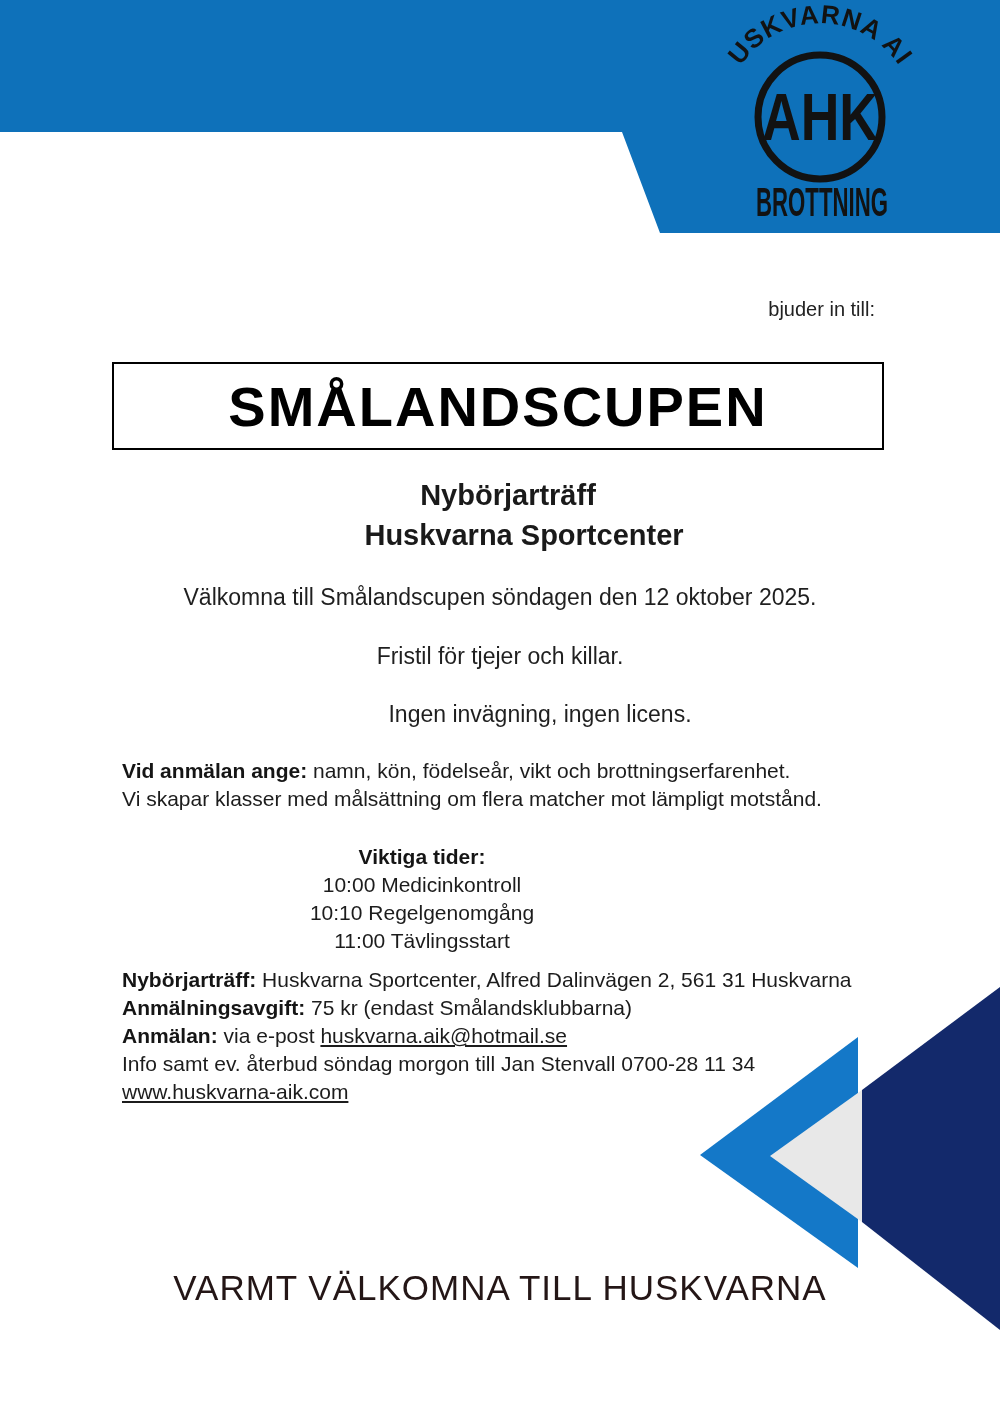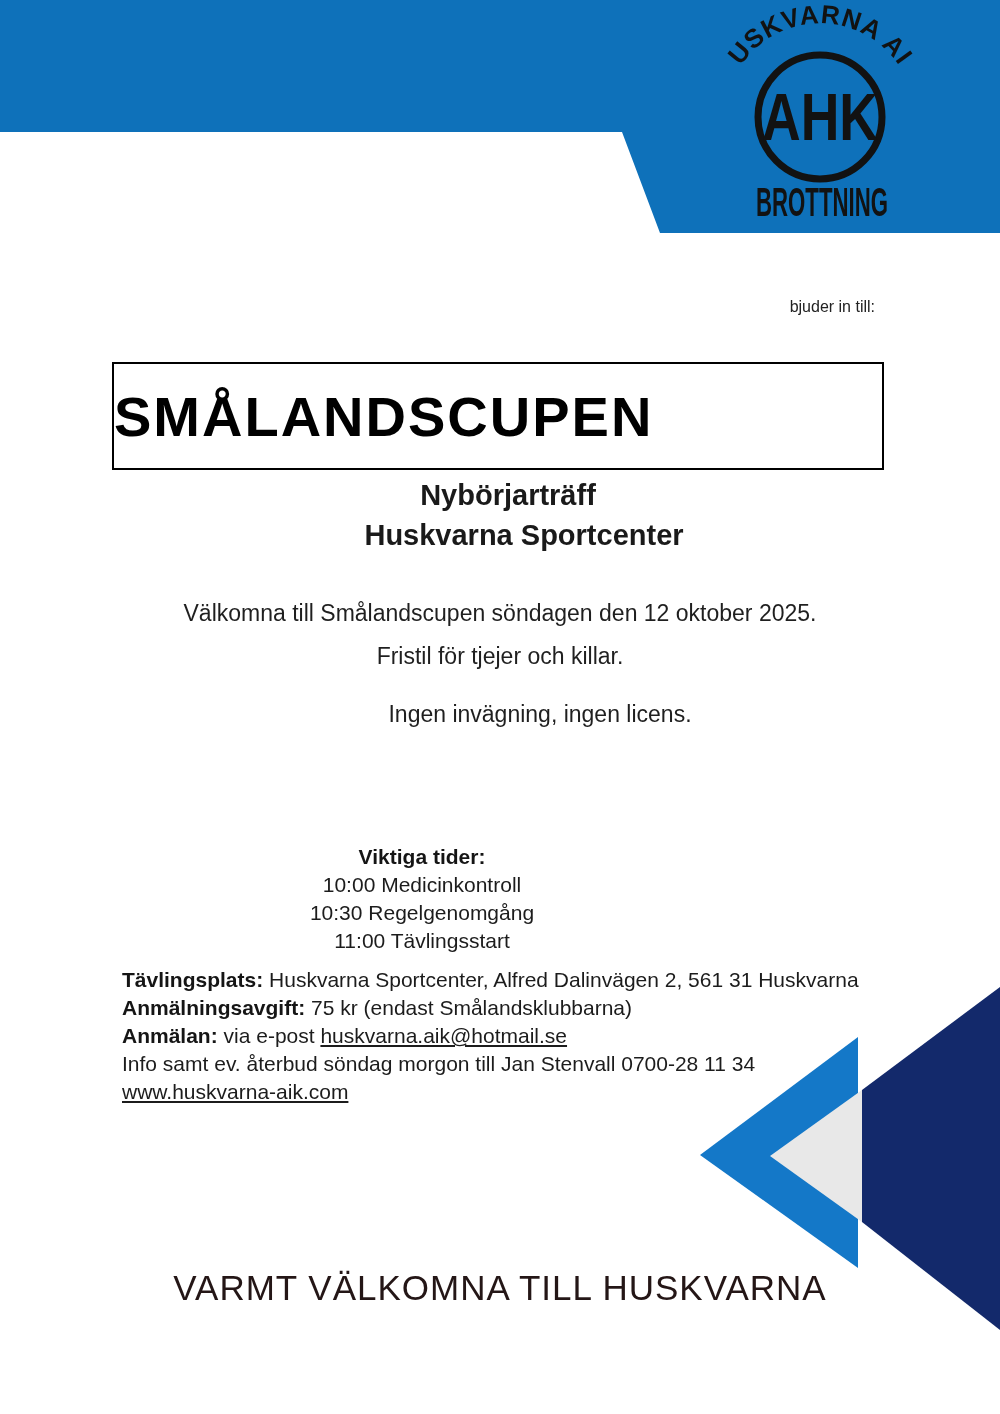--- a/index.html
+++ b/index.html
@@ -3,29 +3,29 @@
 <meta charset="utf-8">
 <style>
   html,body{margin:0;padding:0;background:#fff;}
   .page{
     position:relative;width:1000px;height:1414px;overflow:hidden;
     background:#fff;font-family:"Liberation Sans",sans-serif;color:var(--text,#1a1a1a);
   }
   .art{position:absolute;left:0;top:0;z-index:0;}
   .abs{position:absolute;z-index:2;}
   .center{left:0;width:1000px;text-align:center;}
-  .invite{top:298px;right:125px;font-size:16px;color:#222;}
+  .invite{top:298px;right:125px;font-size:20px;color:#222;}
   .title-box{
-    left:112px;top:362px;width:772px;height:108px;box-sizing:border-box;
-    border:2px solid #000;display:flex;align-items:center;justify-content:flex-start;
+    left:112px;top:362px;width:772px;height:88px;box-sizing:border-box;
+    border:2px solid #000;display:flex;align-items:center;justify-content:center;
   }
   .title-box .t{font-size:56px;font-weight:bold;letter-spacing:2px;color:#000;}
   .sub1{top:479px;font-size:29px;font-weight:bold;margin-left:8px;}
   .sub2{top:519px;font-size:29px;font-weight:bold;padding-left:24px;}
-  .il0{top:584px;margin-top:16px;}.il1{top:643px;}.il2{top:701px;padding-left:40px;}
+  .il0{top:584px;}.il1{top:643px;}.il2{top:701px;padding-left:40px;}
   .intro-line{font-size:23px;color:#1f1f1f;}
   .block{left:122px;font-size:21px;line-height:28px;color:#1c1c1c;}
   .vid{top:757px;width:820px;}
   .sched{top:843px;width:600px;text-align:center;}
   .details{top:966px;width:840px;}
   b{font-weight:bold;color:#151515;}
   a.u{color:#1c1c1c;text-decoration:underline;cursor:pointer;}
   .footer{top:1268px;font-size:35px;letter-spacing:1px;color:var(--footer_text,#241616);}
   .logo-text{font-family:"Liberation Sans",sans-serif;font-weight:bold;}
 </style>
@@ -63,33 +63,40 @@
     <span class="t">SMÅLANDSCUPEN</span>
   </div>
 
   <div class="abs center sub1">Nybörjarträff</div>
   <div class="abs center sub2">Huskvarna Sportcenter</div>
 
   <div class="abs center intro-line il0">Välkomna till Smålandscupen söndagen den 12 oktober 2025.</div>
   <div class="abs center intro-line il1">Fristil för tjejer och killar.</div>
   <div class="abs center intro-line il2">Ingen invägning, ingen licens.</div>
 
+  <div class="abs block vid">
+    <div>
+      <b>Vid anmälan ange:</b>
+      <span>namn, kön, födelseår, vikt och brottningserfarenhet.</span>
+    </div>
+    <div>Vi skapar klasser med målsättning om flera matcher mot lämpligt motstånd.</div>
+  </div>
 
   <div class="abs block sched">
     <div>
       <b>Viktiga tider:</b>
     </div>
     <div>10:00 Medicinkontroll</div>
-    <div>10:30 Regelgenomgång</div>
+    <div>10:10 Regelgenomgång</div>
     <div>11:00 Tävlingsstart</div>
   </div>
 
   <div class="abs block details">
     <div>
-      <b>Tävlingsplats:</b>
+      <b>Nybörjarträff:</b>
       <span>Huskvarna Sportcenter, Alfred Dalinvägen 2, 561 31 Huskvarna</span>
     </div>
     <div>
       <b>Anmälningsavgift:</b>
       <span>75 kr (endast Smålandsklubbarna)</span>
     </div>
     <div>
       <b>Anmälan:</b>
       <span>via e-post</span>
       <a class="u">huskvarna.aik@hotmail.se</a>

